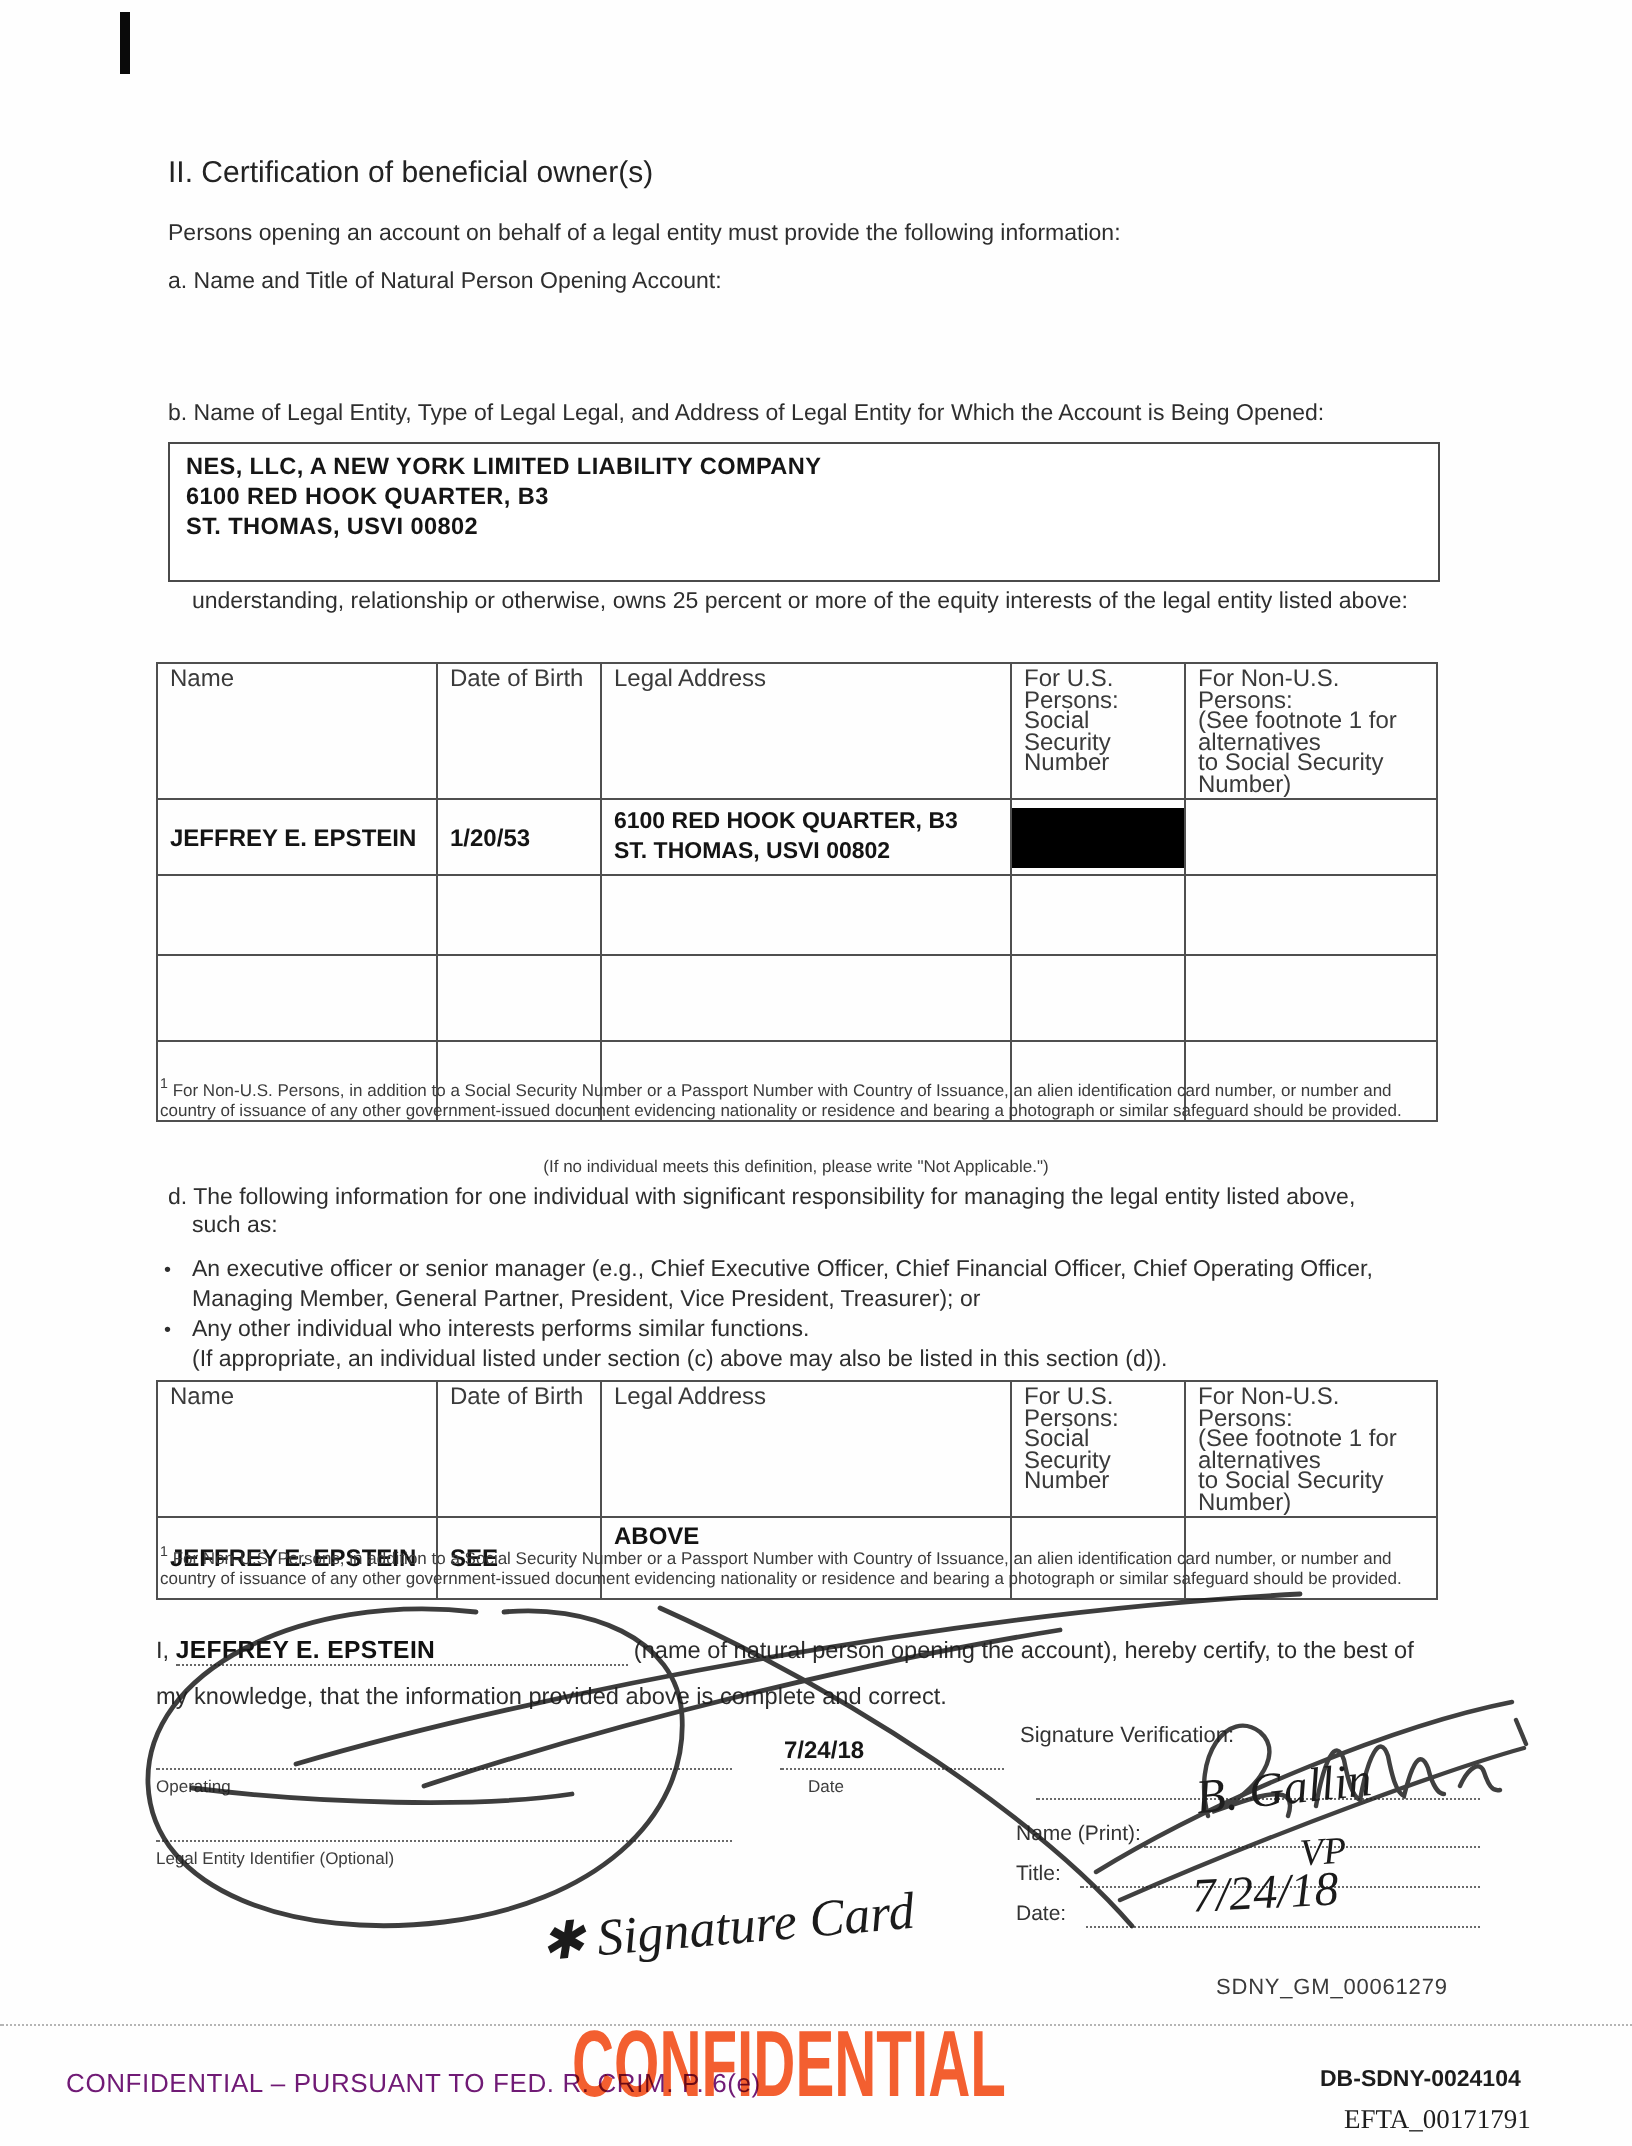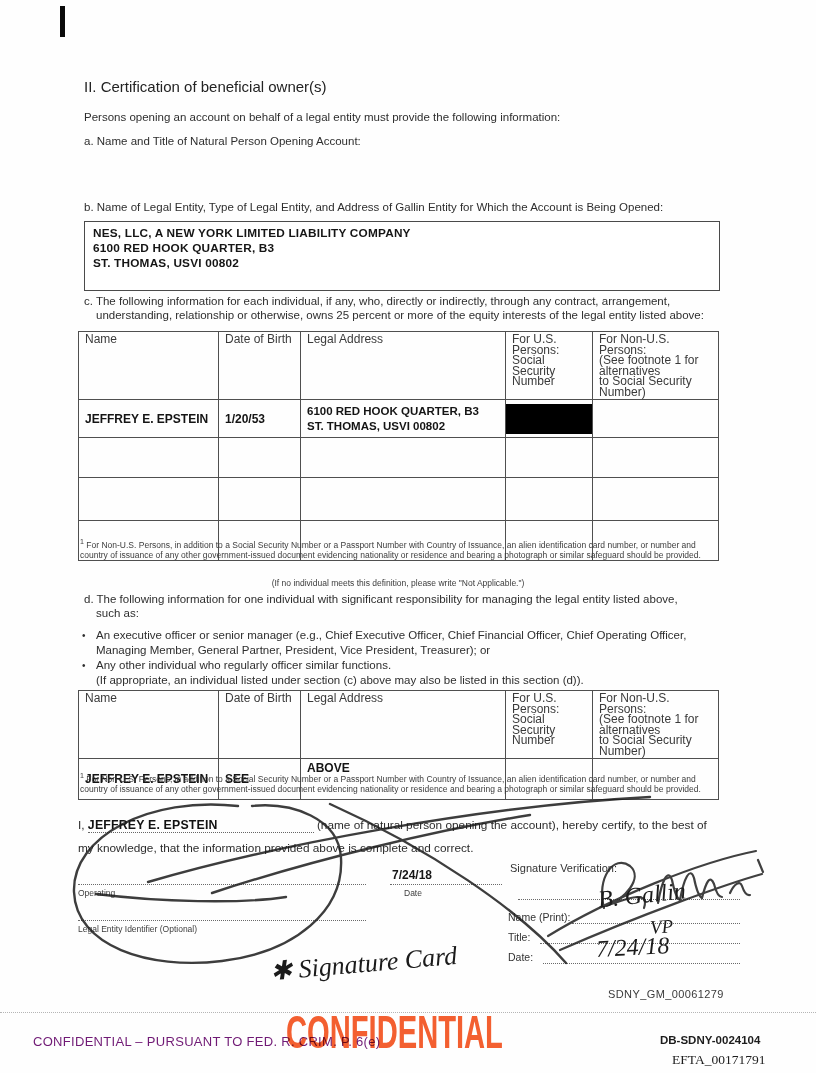--- a/index.html
+++ b/index.html
@@ -46,29 +46,28 @@
 
 <div class="page">
 
   <div class="abs corner-mark" style="left:60px;top:6px;"></div>
 
   <div class="abs" style="left:84px;top:78px;font-size:15px;color:#232323;">II. Certification of beneficial owner(s)</div>
   <div class="abs lbl" style="left:84px;top:111px;">Persons opening an account on behalf of a legal entity must provide the following information:</div>
 
   <div class="abs lbl" style="left:84px;top:135px;">a. Name and Title of Natural Person Opening Account:</div>
 
-  <div class="abs lbl" style="left:84px;top:201px;">b. Name of Legal Entity, Type of Legal Entity, and Address of Gallin Entity for Which the Account is Being Opened:</div>
+  <div class="abs lbl" style="left:84px;top:201px;">b. Name of Legal Entity, Type of Legal Legal, and Address of Legal Entity for Which the Account is Being Opened:</div>
   <div class="abs boxed" style="left:84px;top:221px;width:634px;height:68px;">
     <div class="bold-val pre" style="padding:4px 8px;line-height:15px;">NES, LLC, A NEW YORK LIMITED LIABILITY COMPANY
 6100 RED HOOK QUARTER, B3
 ST. THOMAS, USVI  00802</div>
   </div>
 
   <div class="abs lbl" style="left:84px;top:294px;line-height:14px;">
-    <div>c. The following information for each individual, if any, who, directly or indirectly, through any contract, arrangement,</div>
     <div style="padding-left:12px;">understanding, relationship or otherwise, owns 25 percent or more of the equity interests of the legal entity listed above:</div>
   </div>
 
   <table class="form abs" style="left:78px;top:331px;">
     <colgroup>
         <col style="width:140px">
         <col style="width:82px">
         <col style="width:205px">
         <col style="width:87px">
         <col style="width:126px">
@@ -131,21 +130,21 @@
   <div class="abs" style="left:82px;top:628px;width:650px;">
     <div class="bullet-row">
       <span class="bullet-glyph">•</span>
       <span>An executive officer or senior manager (e.g., Chief Executive Officer, Chief Financial Officer, Chief Operating Officer,</span>
     </div>
     <div class="bullet-row bullet-indent">
       <span>Managing Member, General Partner, President, Vice President, Treasurer); or</span>
     </div>
     <div class="bullet-row">
       <span class="bullet-glyph">•</span>
-      <span>Any other individual who regularly officer similar functions.</span>
+      <span>Any other individual who interests performs similar functions.</span>
     </div>
     <div class="bullet-row bullet-indent">
       <span>(If appropriate, an individual listed under section (c) above may also be listed in this section (d)).</span>
     </div>
   </div>
 
   <table class="form abs" style="left:78px;top:690px;">
     <colgroup>
         <col style="width:140px">
         <col style="width:82px">

